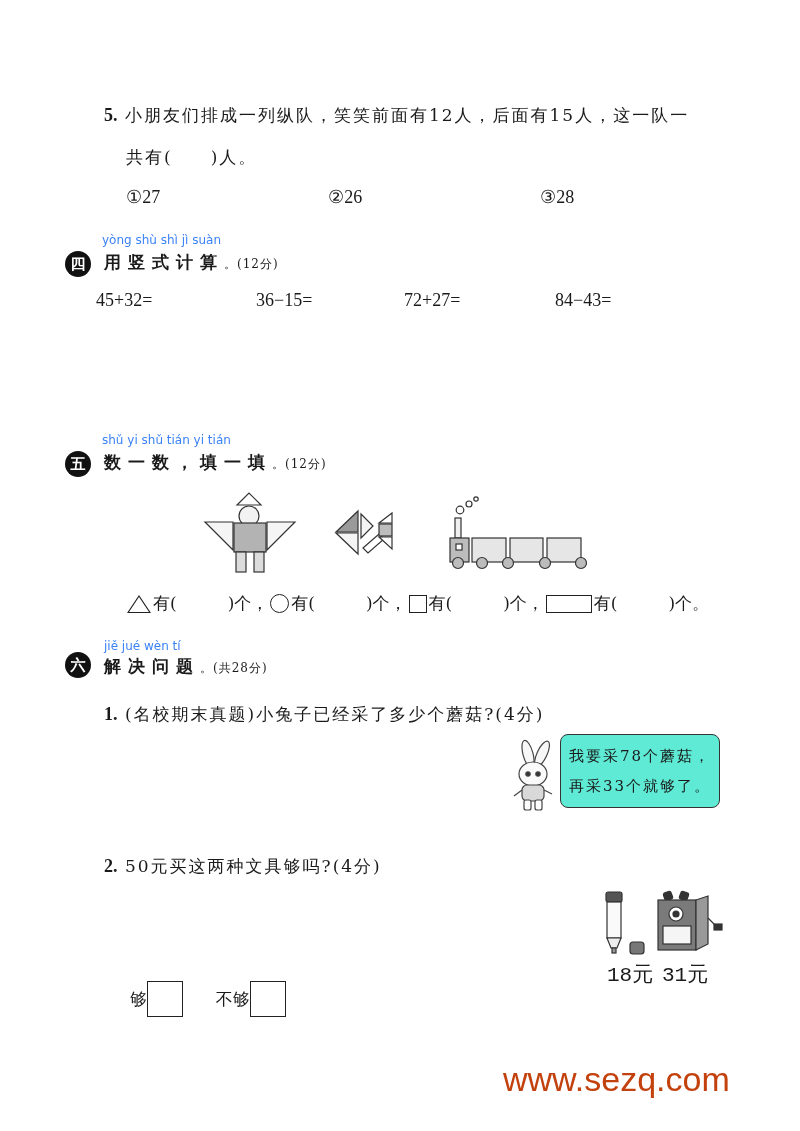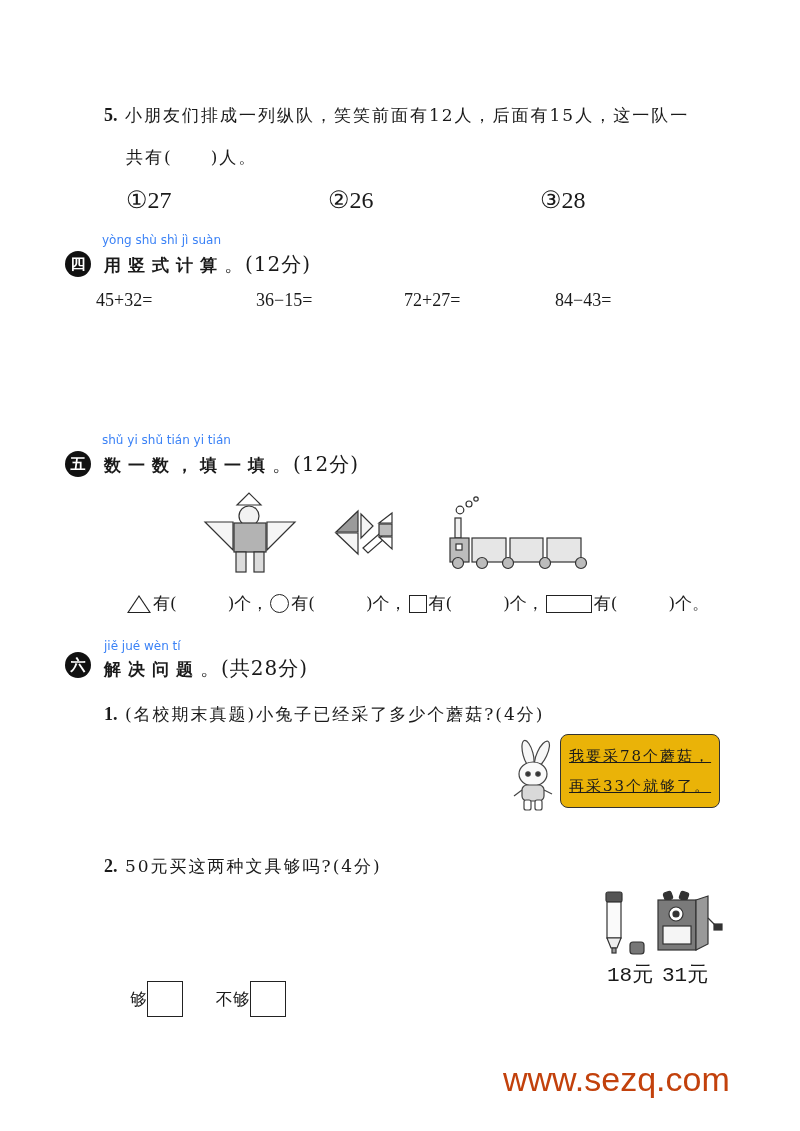--- a/index.html
+++ b/index.html
@@ -1,35 +1,35 @@
 <!DOCTYPE html>
 <html><head>
 <meta charset="utf-8">
 <style>
   html, body { margin: 0; padding: 0; background: #ffffff; }
   body { width: 800px; height: 1131px; position: relative; overflow: hidden;
          font-family: "DejaVu Serif", "Liberation Serif", serif; color: #1a1a1a; }
   .abs { position: absolute; }
   .q-line { font-size: 17px; letter-spacing: 2px; white-space: nowrap; }
   .num { font-family: "Liberation Serif", serif; font-weight: bold; font-size: 18px; letter-spacing: 0; }
-  .opt { font-family: "Liberation Serif", serif; font-size: 24px; }
+  .opt { font-family: "Liberation Serif", serif; font-size: 18px; }
   .sec-badge { width: 26px; height: 26px; border-radius: 50%; background: #111; color: #fff;
                display: flex; align-items: center; justify-content: center;
                font-family: "DejaVu Sans", sans-serif; font-weight: bold; font-size: 15px; }
   .pinyin { font-family: "DejaVu Sans", "Liberation Sans", sans-serif; font-size: 12px; color: #3b82f6; white-space: nowrap; }
   .sec-title { font-family: "DejaVu Sans", sans-serif; font-weight: bold; font-size: 17px; letter-spacing: 7px; white-space: nowrap; }
-  .sec-score { font-family: "DejaVu Serif", serif; font-size: 20px; font-weight: normal; letter-spacing: 1px; }
+  .sec-score { font-family: "DejaVu Serif", serif; font-size: 12px; font-weight: normal; letter-spacing: 1px; }
   .calc { font-family: "Liberation Serif", serif; font-size: 18px; white-space: nowrap; }
   .fill-line { font-size: 17px; white-space: nowrap; display: flex; align-items: center; }
   .shape-tri { display: inline-block; width: 0; height: 0; border-left: 12px solid transparent; border-right: 12px solid transparent; border-bottom: 18px solid #222; position: relative; margin-right: 2px; }
   .shape-tri::after { content: ""; position: absolute; left: -10px; top: 2px; border-left: 10px solid transparent; border-right: 10px solid transparent; border-bottom: 15px solid #fff; }
   .shape-circle { display: inline-block; width: 17px; height: 17px; border: 1.5px solid #222; border-radius: 50%; margin-right: 2px; }
   .shape-square { display: inline-block; width: 16px; height: 16px; border: 1.5px solid #222; margin-right: 2px; }
   .shape-rect { display: inline-block; width: 44px; height: 16px; border: 1.5px solid #222; margin-right: 2px; }
-  .bubble { border: 1.5px solid #333; border-radius: 8px; background: #eab308; padding: 6px 8px; font-size: 15px; line-height: 30px; letter-spacing: 2px; white-space: nowrap; text-decoration: underline; }
+  .bubble { border: 1.5px solid #333; border-radius: 8px; background: #5eead4; padding: 6px 8px; font-size: 15px; line-height: 30px; letter-spacing: 2px; white-space: nowrap; }
   .answer-box { display: inline-block; width: 34px; height: 34px; border: 1.5px solid #222; vertical-align: middle; }
   .watermark { font-family: "Liberation Sans", "DejaVu Sans", sans-serif; font-size: 34px; color: #c2410c; letter-spacing: 0; }
   .price { font-family: Liberation Mono, monospace; font-size: 21px; white-space: nowrap; }
 </style>
 </head>
 <body>
 
 <div class="abs q-line" style="left:104px; top:104px;">
   <span class="num">5.</span>
   <span>小朋友们排成一列纵队，笑笑前面有12人，后面有15人，这一队一</span>

